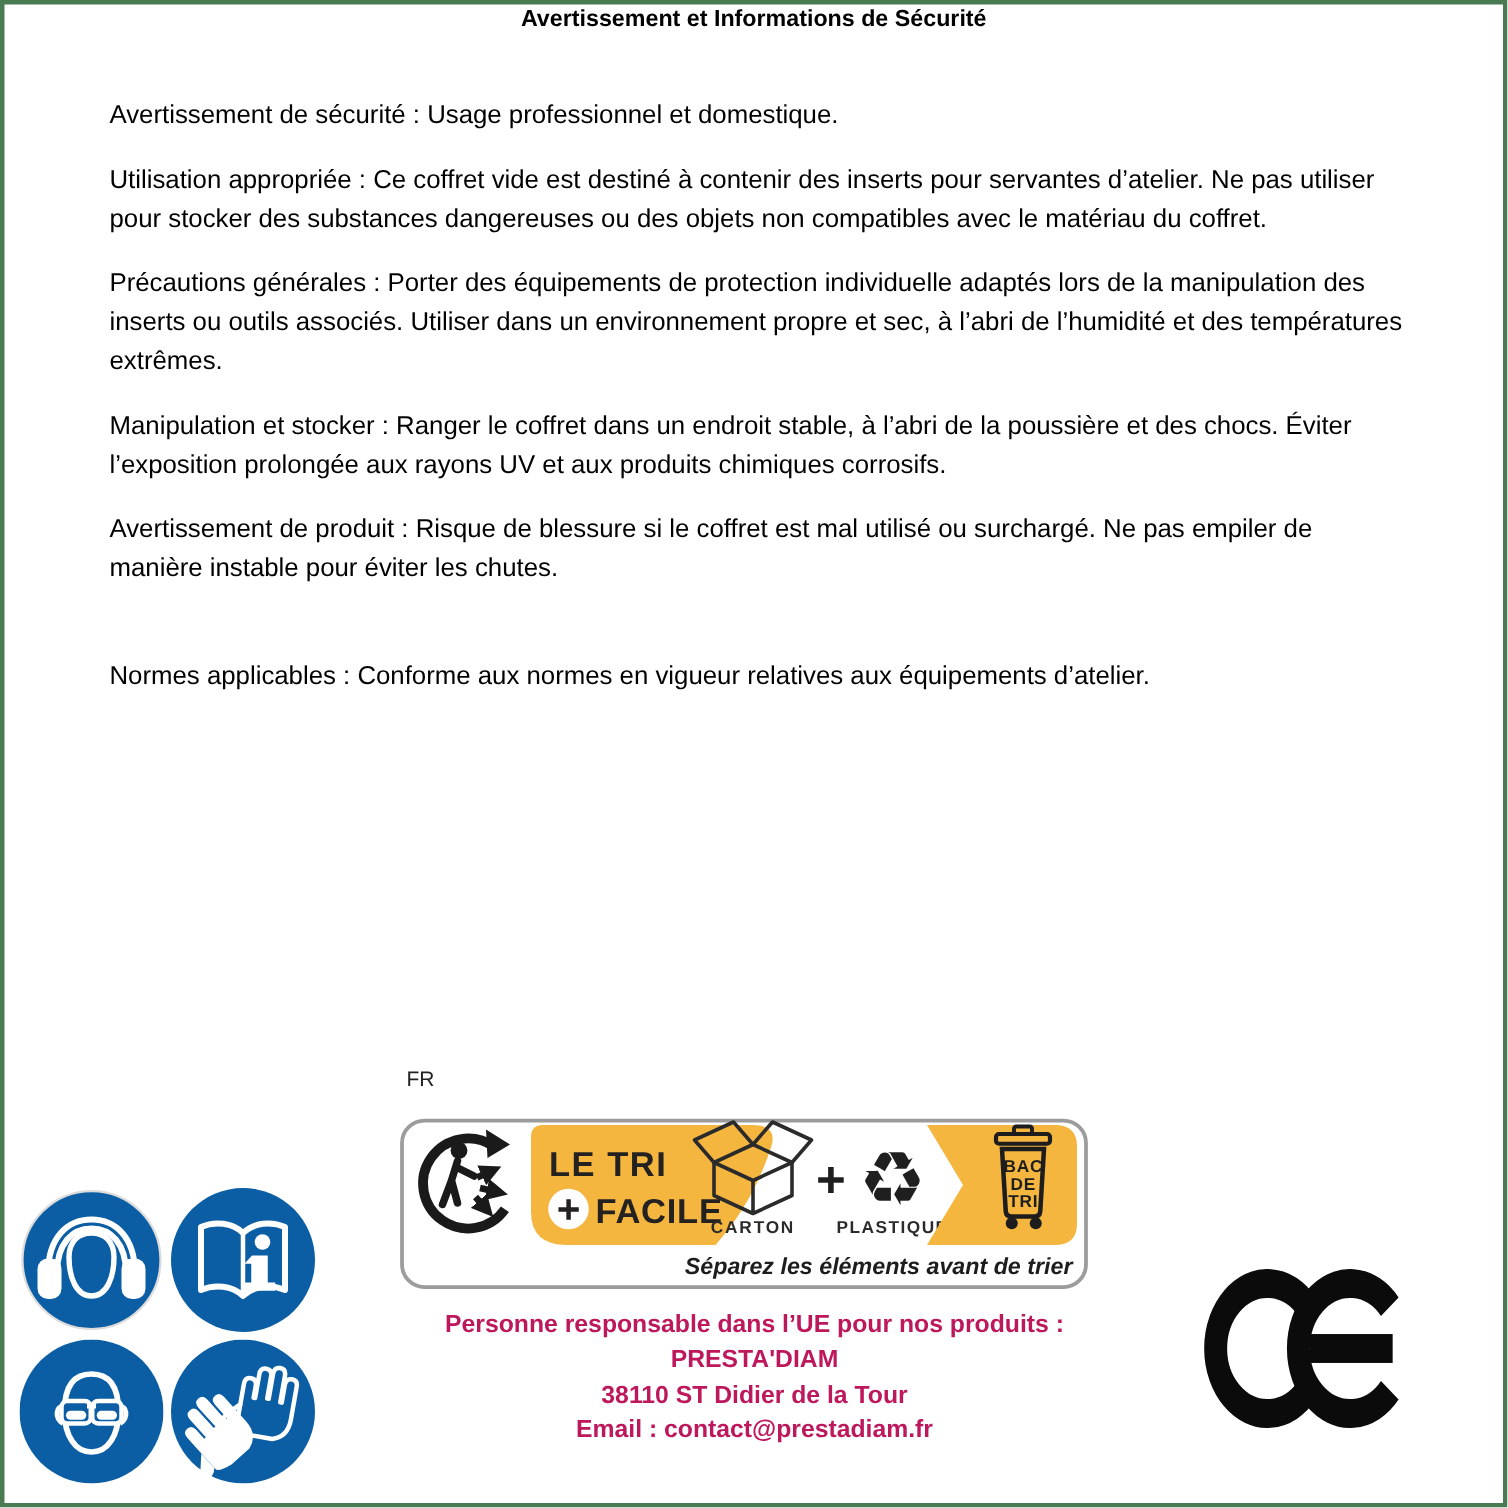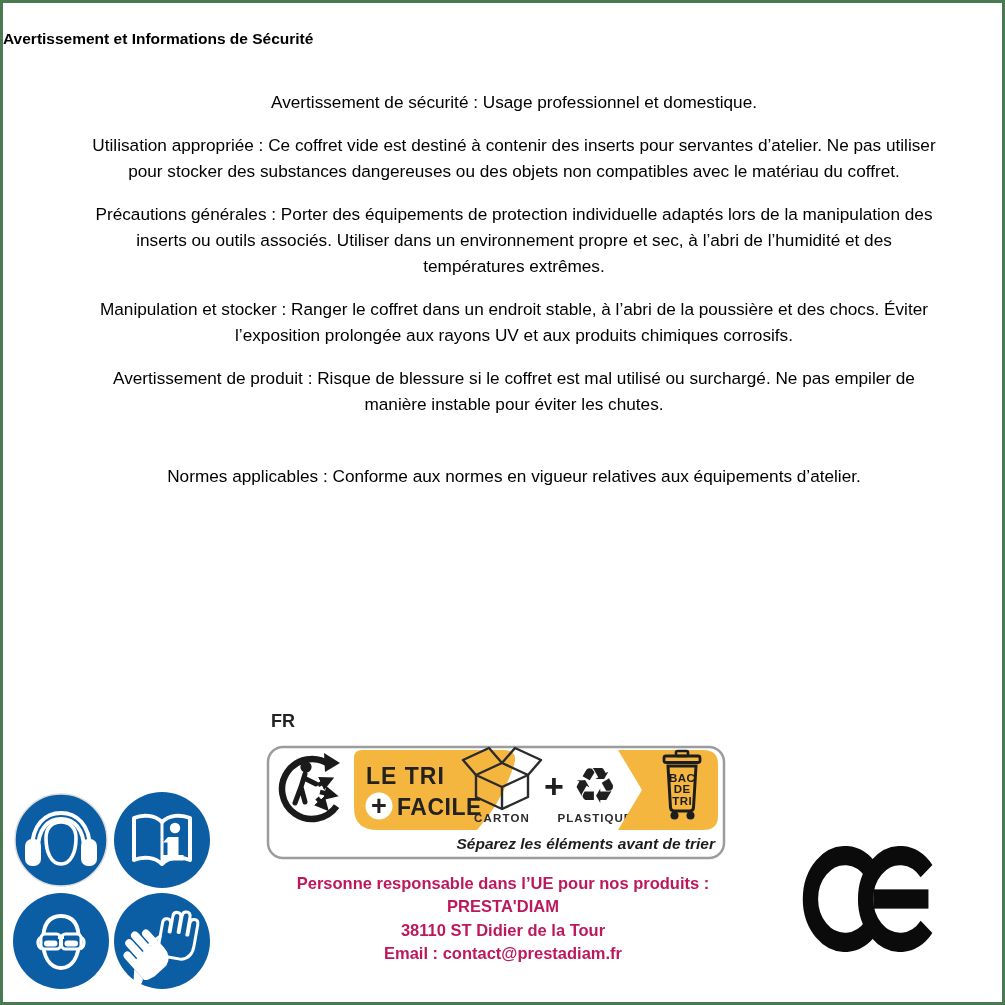--- a/index.html
+++ b/index.html
@@ -13,45 +13,44 @@
   .page{
     position:relative;
     width:1005px;height:1005px;
     background:#fff;
     border:3px solid var(--border-green);
     font-family:"Liberation Sans",sans-serif;
     color:#000;
     overflow:hidden;
   }
   .title{
-    padding-top:26px;
-    text-align:left;
+    text-align:center;
     font-size:15.5px;
     line-height:19px;
     font-weight:bold;
   }
   .content{
     margin:41px 69px 0 70px;
     width:866px;
     font-size:17.2px;
     line-height:26px;
   }
-  .content p{margin:0 0 17px 16px;text-align:center;}
+  .content p{margin:0 0 17px 0;}
   .content p.gap-before{margin-top:46px;}
   .icons{
     position:absolute;left:10px;top:789px;
     display:grid;
     grid-template-columns:96px 96px;
     grid-template-rows:96px 96px;
     gap:5px;
   }
   .icons svg{display:block;width:96px;height:96px;}
   .fr{
     position:absolute;left:268px;top:708px;
-    font-size:18px;font-weight:bold;color:#222;
+    font-size:14px;font-weight:normal;color:#222;
   }
   .label{
     position:absolute;left:263px;top:742px;
     width:460px;height:115px;display:block;
   }
   .address{
     position:absolute;left:262px;top:869px;width:476px;
     text-align:center;font-weight:bold;font-size:16.5px;line-height:23.3px;
     color:#be185d;
   }

